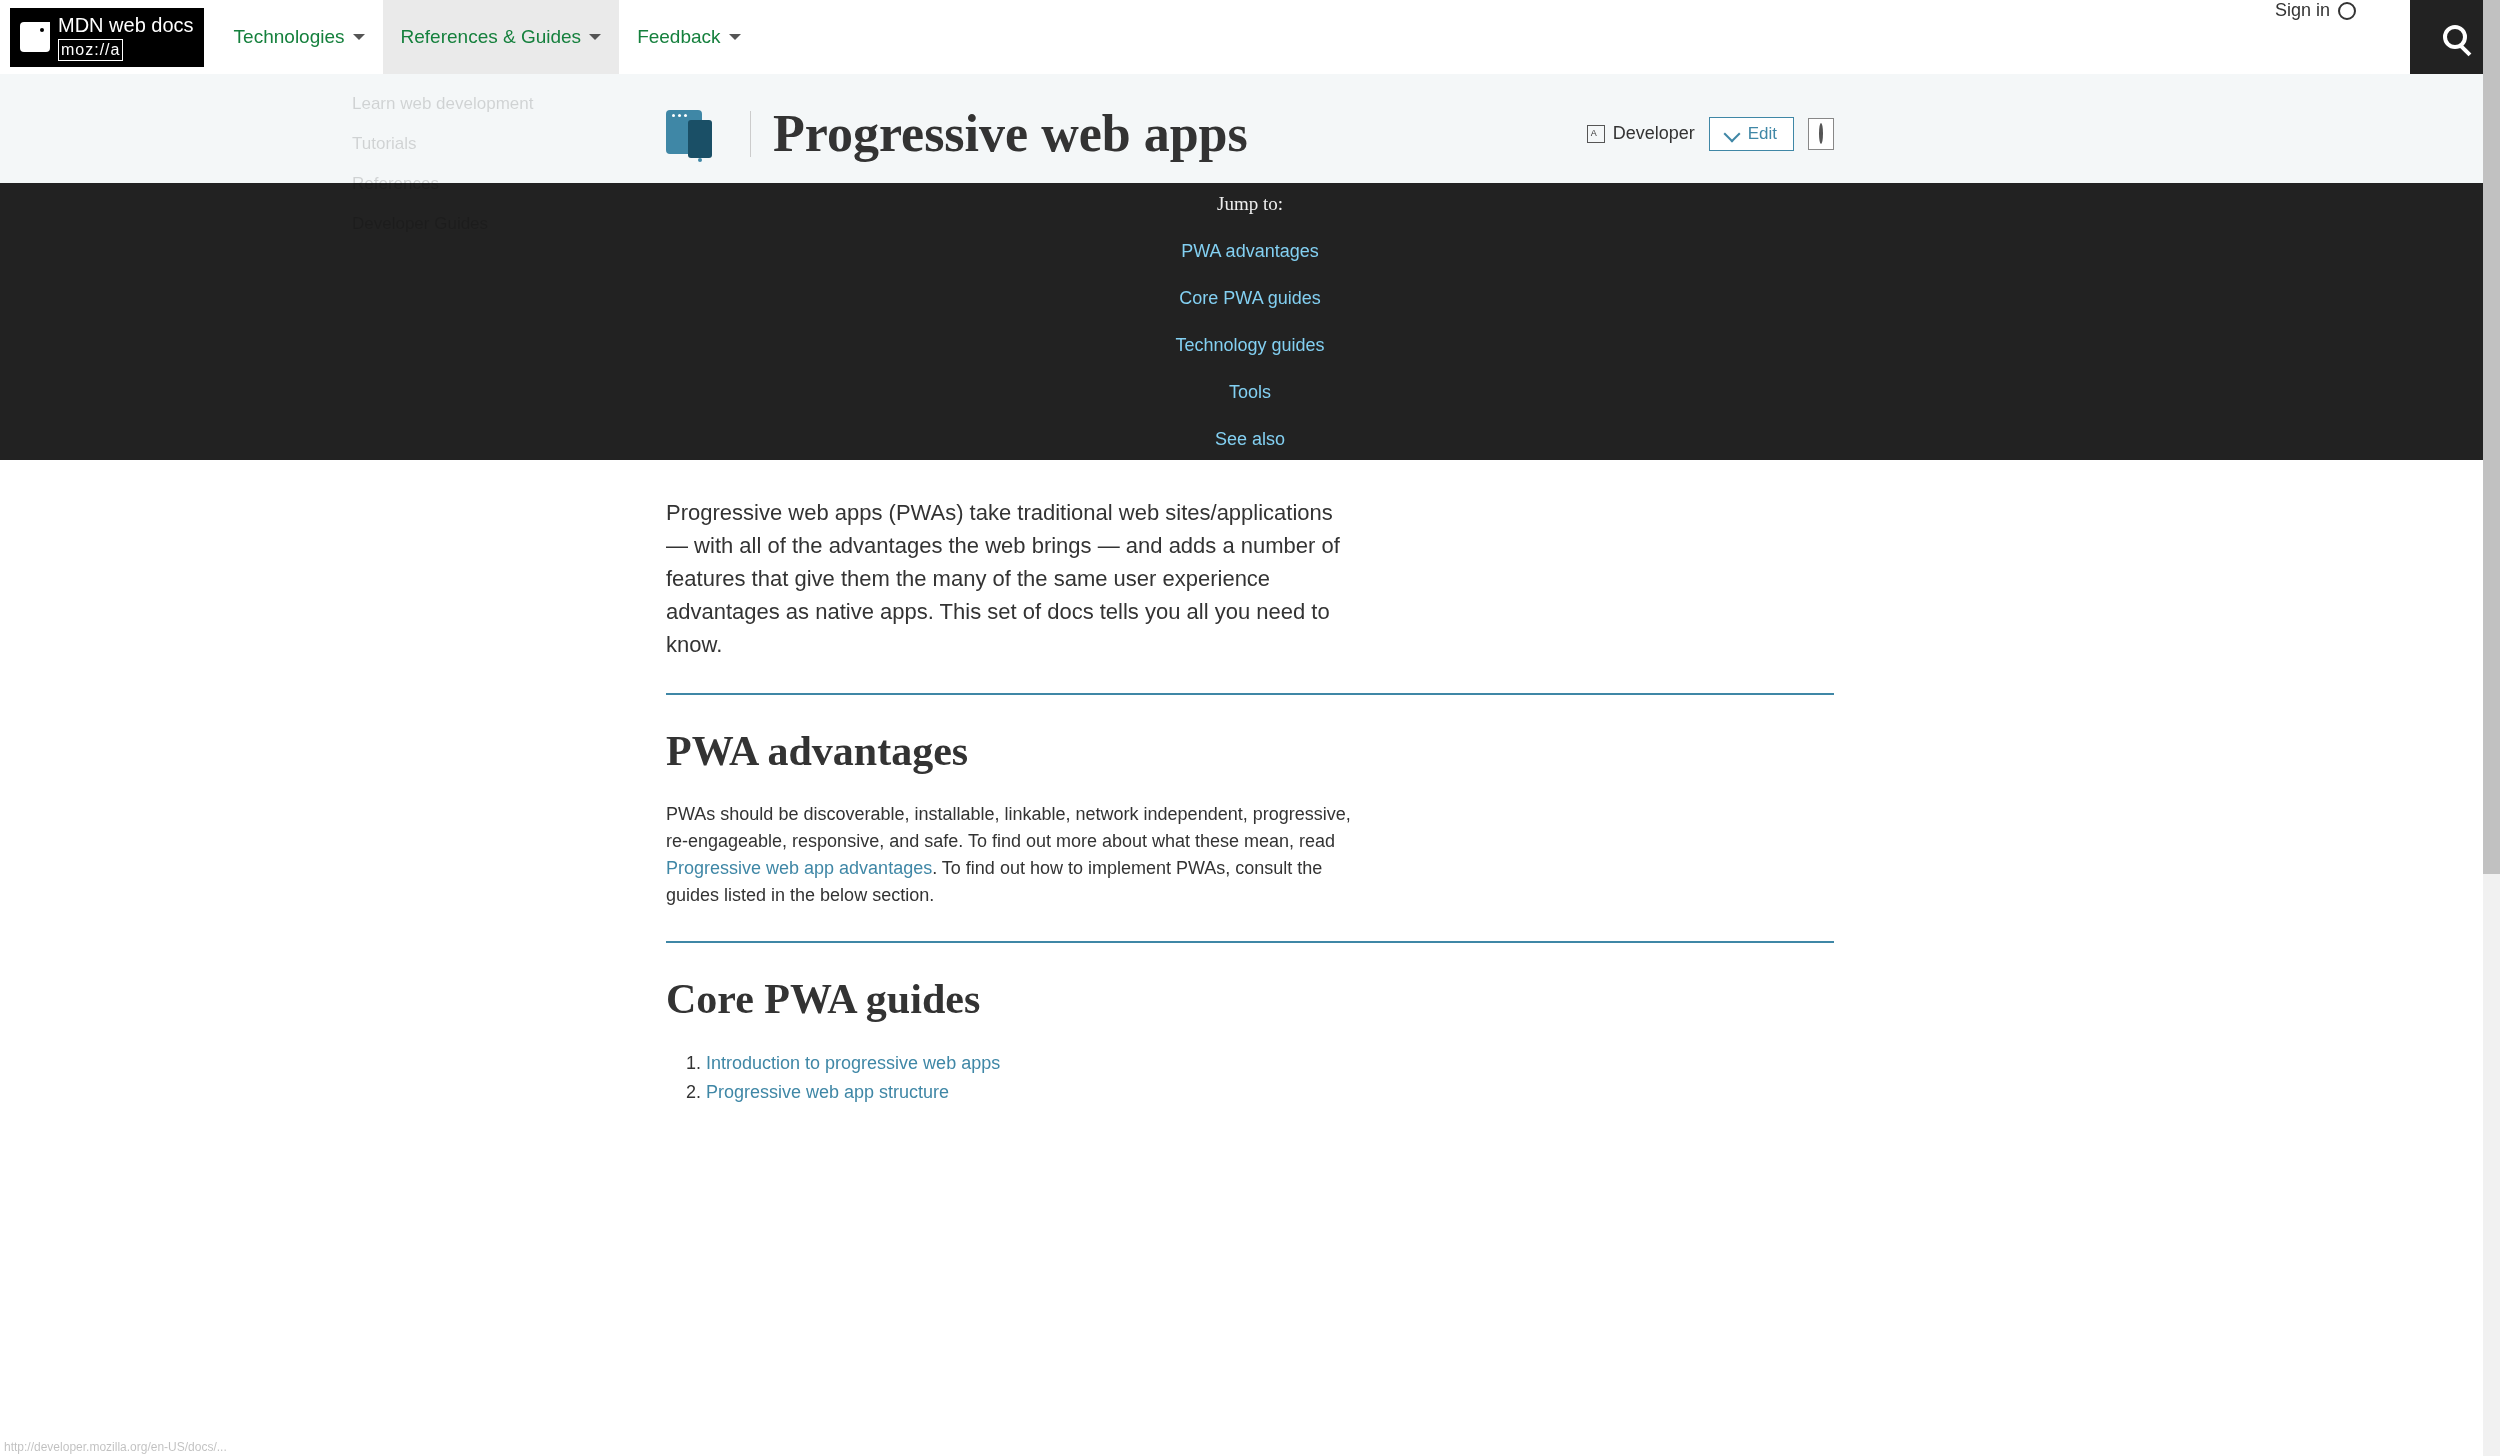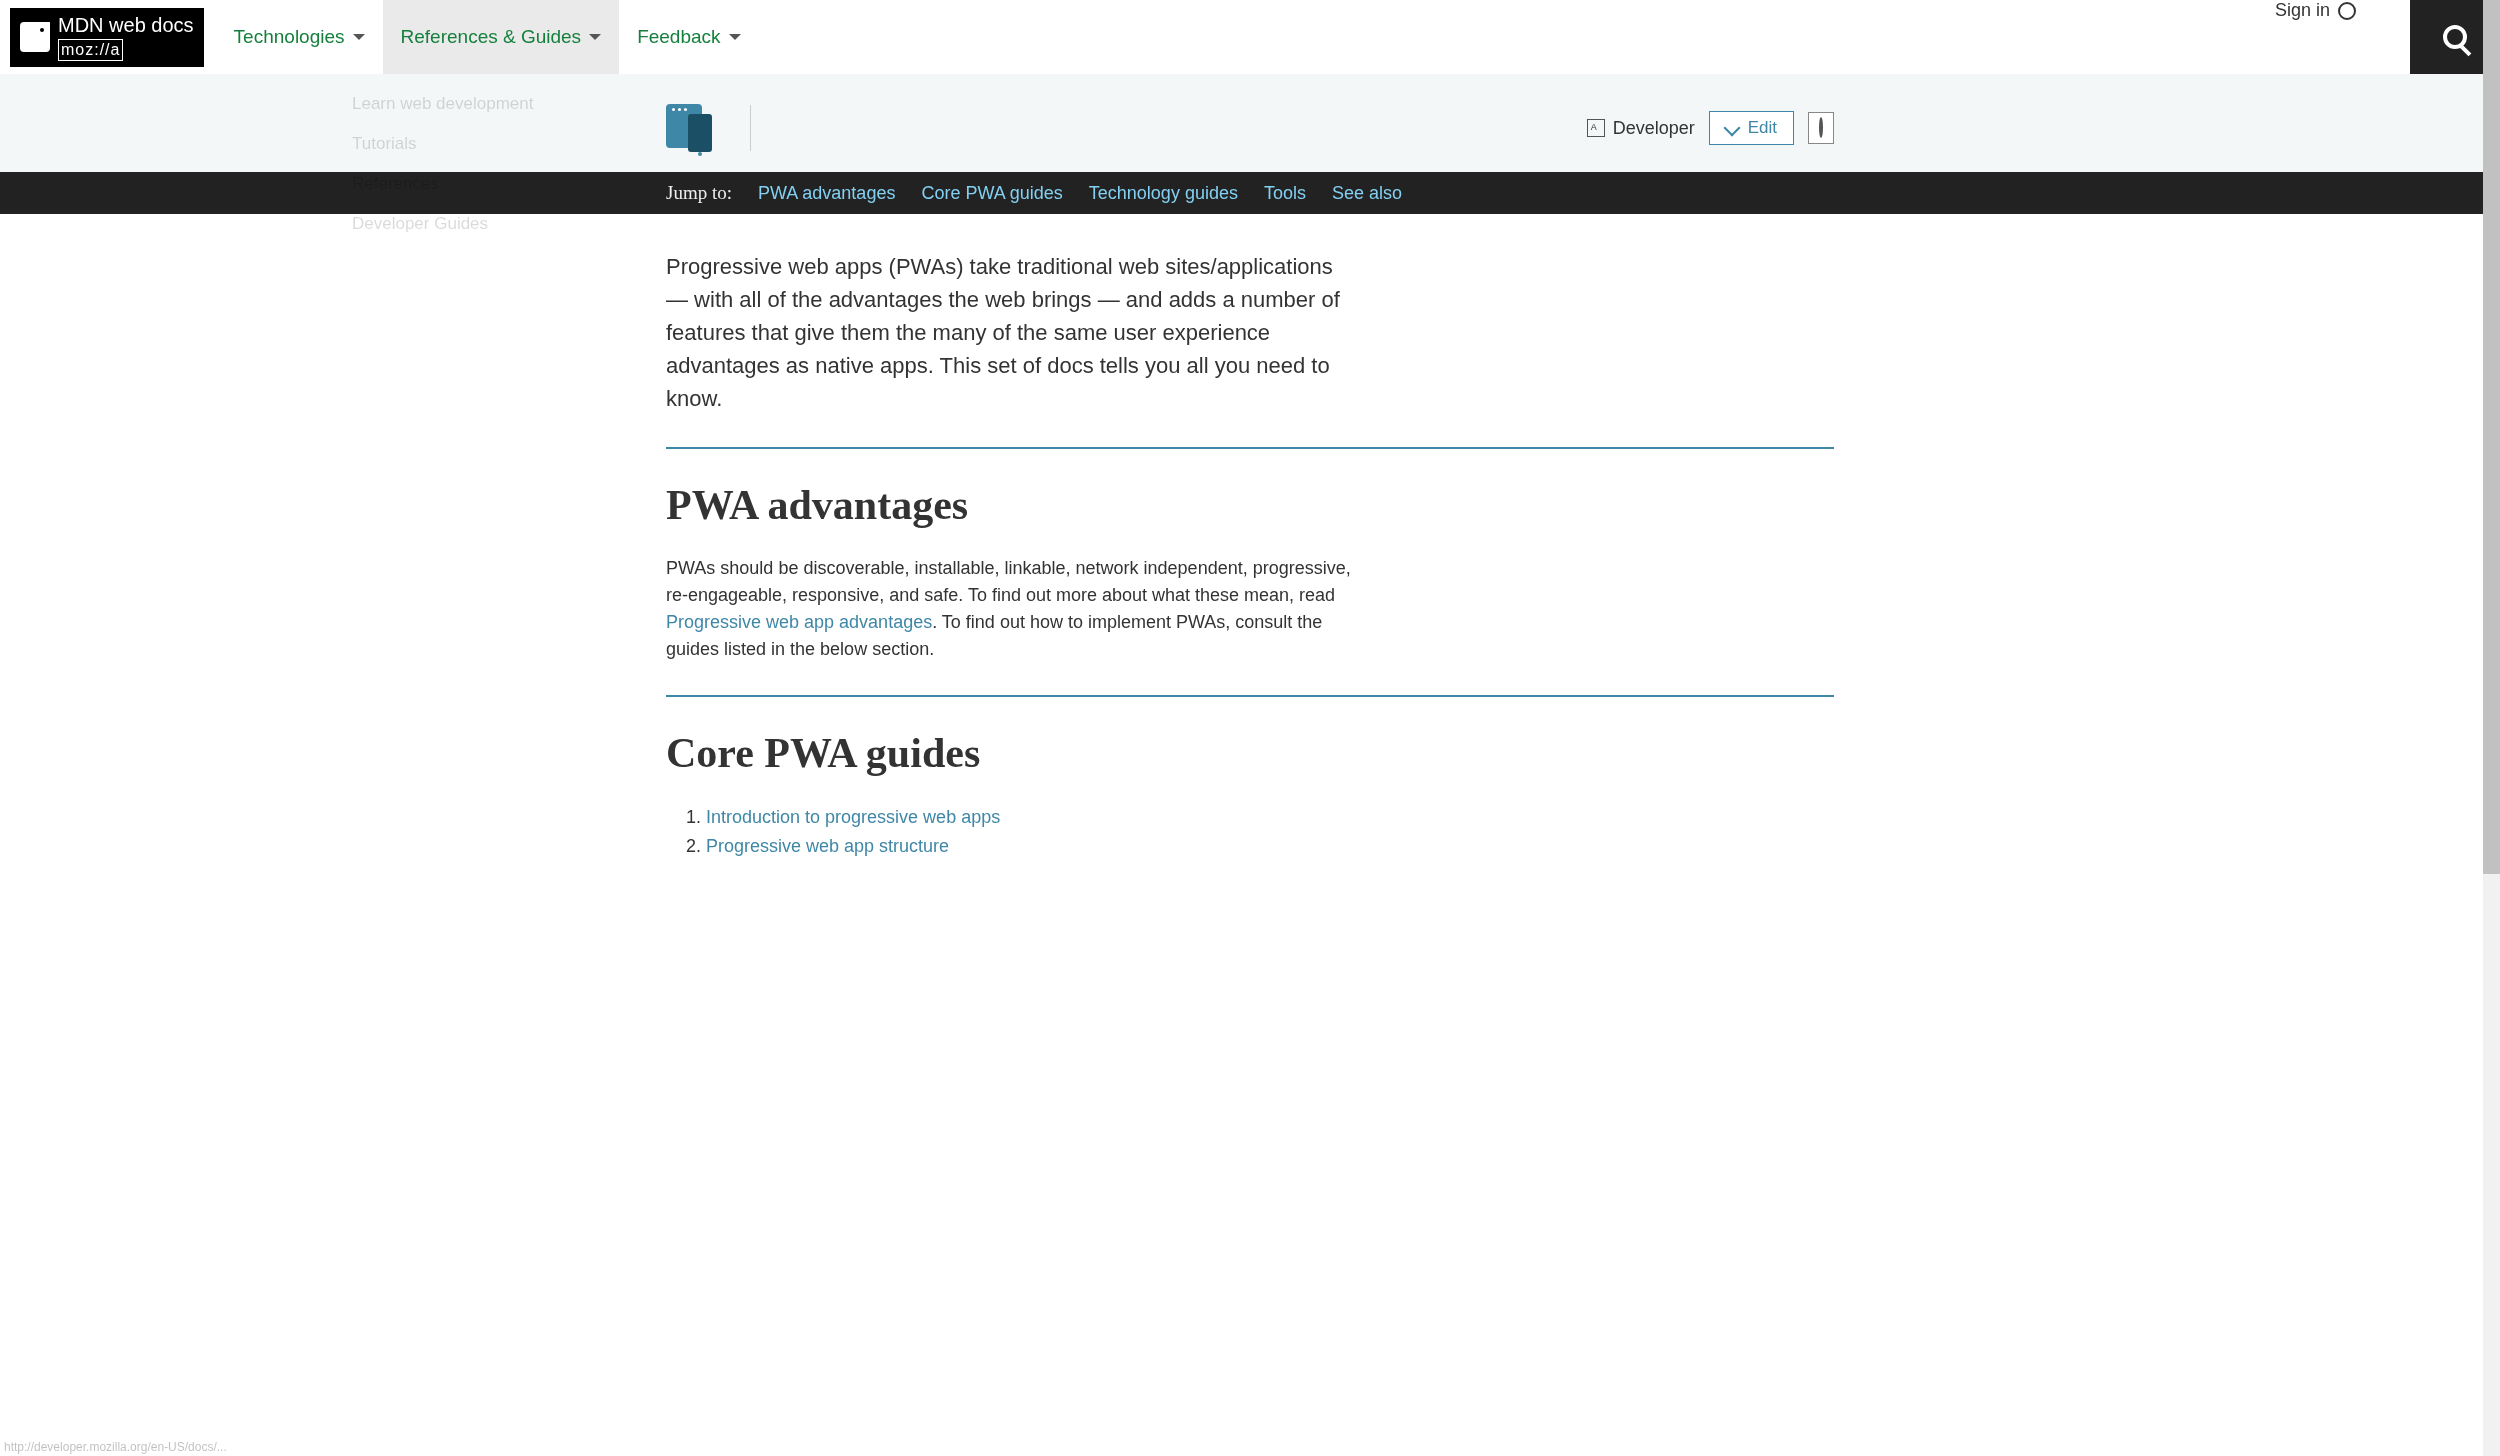--- a/index.html
+++ b/index.html
@@ -36,21 +36,21 @@
 .lang-icon::after { content:'A'; font-size:9px; position:absolute; top:2px; left:3px; }
 .edit-btn { border:1px solid #3f87a6; color:#3f87a6; padding:6px 16px; display:flex; align-items:center; font-size:17px; cursor:pointer; background:#fff; }
 .pencil-icon { width:12px; height:12px; border-left:2px solid #3f87a6; border-bottom:2px solid #3f87a6; transform:rotate(-45deg); margin-right:10px; }
 .gear-btn { border:1px solid #888; padding:6px 10px; cursor:pointer; background:#fff; }
 .gear-icon { width:14px; height:14px; border:2px solid #555; border-radius:50%; position:relative; }
 
 .dd-menu { position:absolute; top:74px; left:334px; background:rgba(230,230,230,0.0); padding:10px 0; min-width:200px; }
 .dd-item { padding:10px 18px; font-size:17px; color:rgba(0,0,0,0.15); }
 
 .jump-bar { background:#222; color:#fff; }
-.jump-inner { max-width:1344px; margin:0 auto; padding:10px 88px; display:flex; align-items:center; gap:26px; font-size:18px; }
+.jump-inner { max-width:1344px; margin:0 auto; padding:10px 88px; display:flex; align-items:center; gap:26px; font-size:18px;flex-direction:column; }
 .jump-label { font-family: Georgia, serif; font-size:19px; color:#eee; }
 .jump-link { color:#83d0f2; cursor:pointer; }
 
 .content { max-width:1344px; margin:0 auto; padding:0 88px; }
 .intro { font-size:22px; line-height:1.5; max-width:680px; margin-top:36px; color:#333; }
 hr.sep { border:none; border-top:2px solid #3f87a6; margin:32px 0; }
 .section h2 { font-family: Georgia, 'Times New Roman', serif; font-size:42px; font-weight:700; margin-bottom:26px; color:#333; }
 .section p { font-size:18px; line-height:1.5; max-width:700px; margin-bottom:20px; }
 .link { color:#3f87a6; cursor:pointer; }
 ol.guides { margin-left:40px; font-size:18px; line-height:1.6; }
@@ -104,20 +104,21 @@
 </div>
 
 <div class="header-area">
   <div class="header-inner">
     <div class="page-icon">
       <div class="back"></div>
         <div class="front"></div>
         <div class="dot"></div>
     </div>
     <div class="hdr-divider"></div>
+    <h1 class="page-title">Progressive web apps</h1>
     <div class="header-actions">
       <div class="lang">
         <span class="lang-icon"></span>
         <span>Developer</span>
       </div>
       <div class="edit-btn">
         <span class="pencil-icon"></span>
         <span>Edit</span>
       </div>
       <div class="gear-btn">

